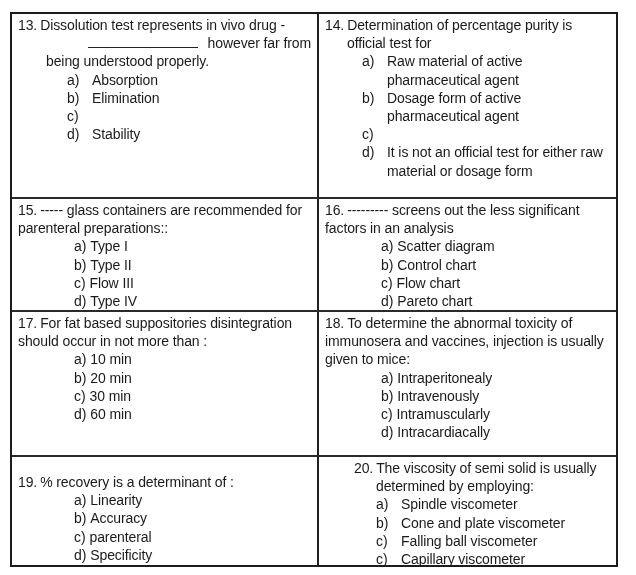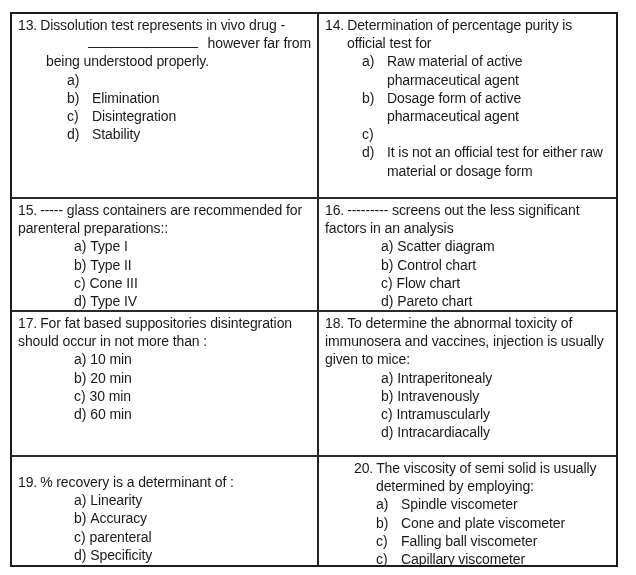--- a/index.html
+++ b/index.html
@@ -93,28 +93,28 @@
     <p class="stem">
       <span class="num">13.</span><span>Dissolution test represents in vivo drug -</span>
     </p>
     <p class="stem" style="padding-left:30px;text-align:right;">
       <span class="blank"></span><span>however far from</span>
     </p>
     <p class="stem indent-q13">being understood properly.</p>
     <ul class="opts sep">
       <li class="opt">
           <span class="lbl">a)</span>
+          <span class="txt">Absorption</span>
         </li>
       <li class="opt">
           <span class="lbl">b)</span>
           <span class="txt">Elimination</span>
         </li>
       <li class="opt">
           <span class="lbl">c)</span>
-          <span class="txt">Disintegration</span>
         </li>
       <li class="opt">
           <span class="lbl">d)</span>
           <span class="txt">Stability</span>
         </li>
     </ul>
   </div>
 
   <div class="cell q14" style="left:307px; top:0; width:297px; height:183px;">
     <p class="stem">
@@ -148,21 +148,21 @@
       <li class="opt">
           <span class="lbl">a)</span>
           <span class="txt">Type I</span>
         </li>
       <li class="opt">
           <span class="lbl">b)</span>
           <span class="txt">Type II</span>
         </li>
       <li class="opt">
           <span class="lbl">c)</span>
-          <span class="txt">Cone III</span>
+          <span class="txt">Flow III</span>
         </li>
       <li class="opt">
           <span class="lbl">d)</span>
           <span class="txt">Type IV</span>
         </li>
     </ul>
   </div>
 
   <div class="cell q16" style="left:307px; top:185px; width:297px; height:111px;">
     <p class="stem">

